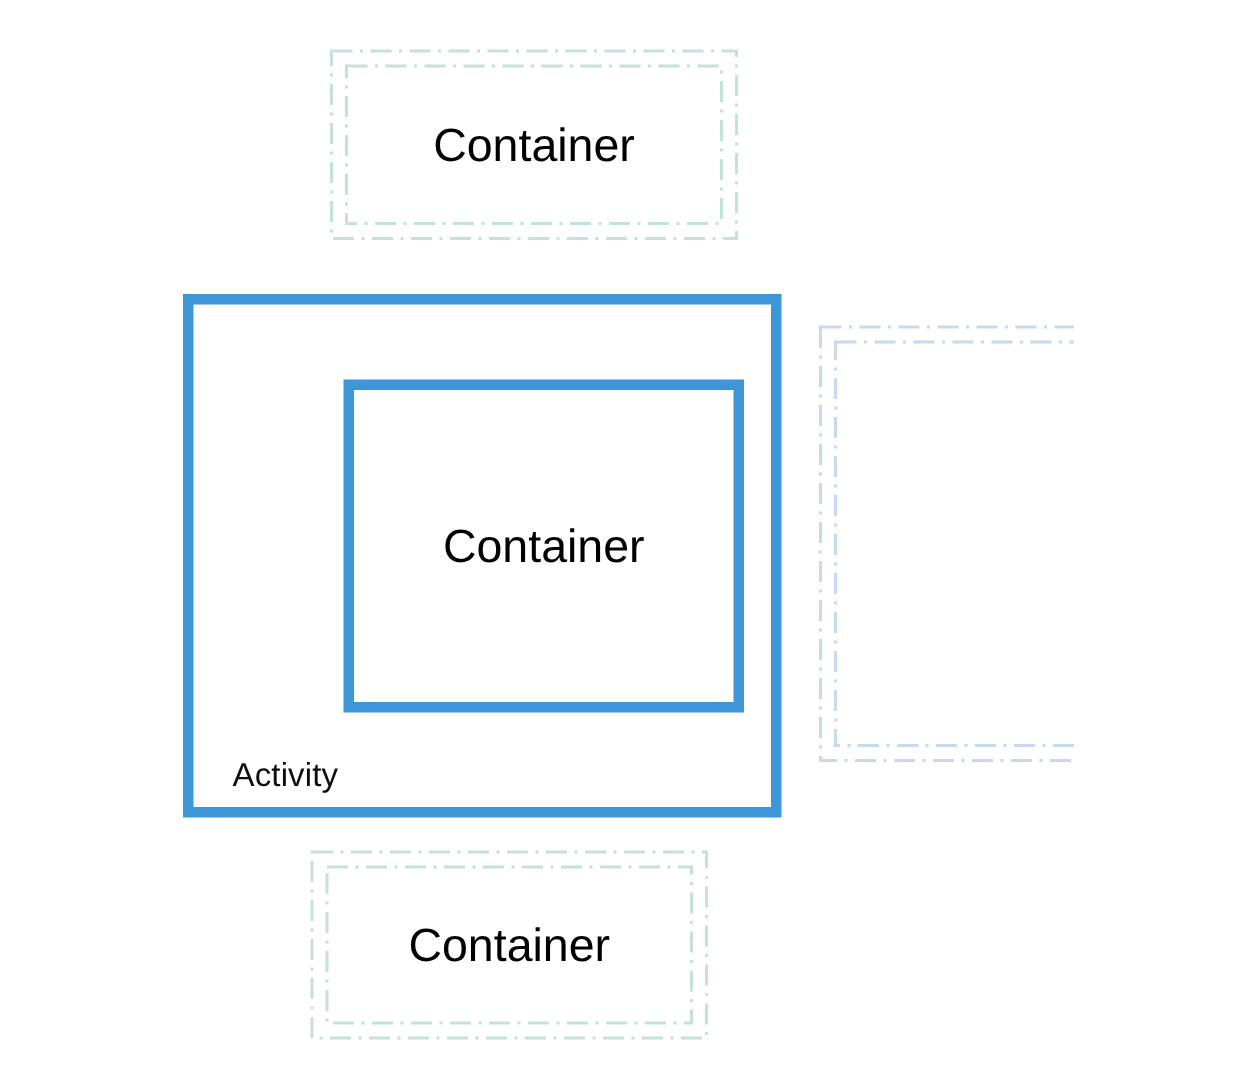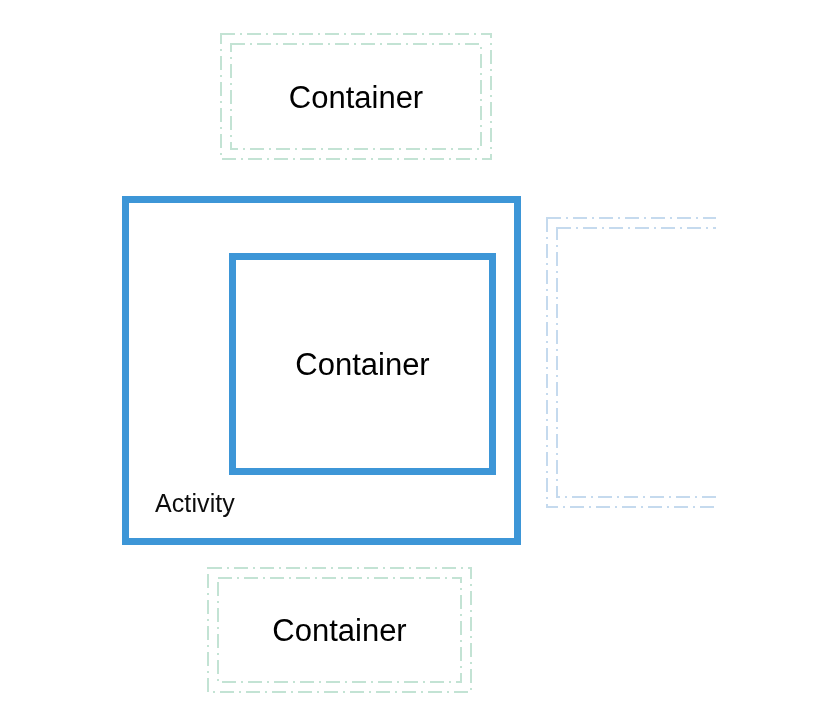--- a/index.html
+++ b/index.html
@@ -82,22 +82,22 @@
 
   
   #container-top        { left: 220px; top: 33px;  width: 272px; height: 127px; }
   #activity-box         { left: 122px; top: 196px; width: 399px; height: 349px; }
   #container-inner      { left: 100px; top: 50px;  width: 267px; height: 222px; }
   #right-slider         { left: 546px; top: 217px; width: 266px; height: 291px; }
   #container-bottom     { left: 207px; top: 567px; width: 265px; height: 126px; }
 
   #activity-label {
     left: 26px;
-    bottom: 22px;
-    font-size: 25px;
+    bottom: 10px;
+    font-size: 22px;
     line-height: 1;
   }
 
   .box-title { font-size: 31px; line-height: 1; }
 </style>
 </head>
 <body>
 
 <div id="canvas">
 

